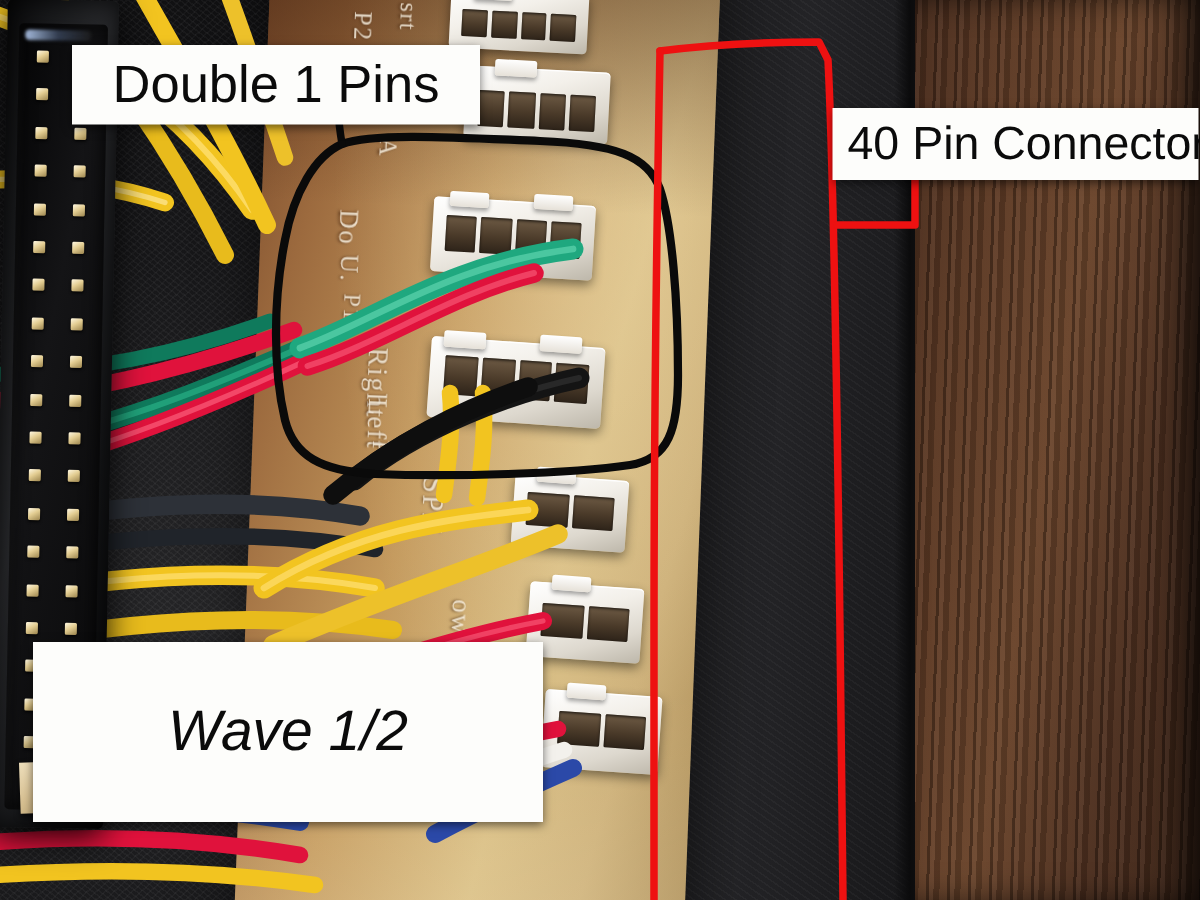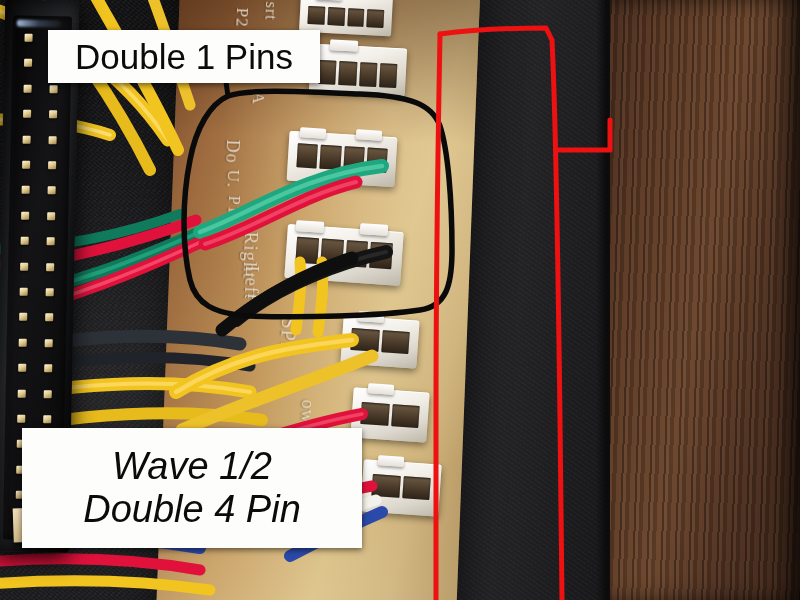--- a/index.html
+++ b/index.html
@@ -354,19 +354,21 @@
              C 561,500 562,560 562,600" fill="none" stroke="#ee1111" stroke-width="5" stroke-linecap="round" stroke-linejoin="round"></path>
     <path d="M 440,34 C 438,140 436,300 436,420 C 436,510 436,560 436,600" fill="none" stroke="#ee1111" stroke-width="5" stroke-linecap="round"></path>
 
     <path d="M 558,150 L 610,150 L 610,120" fill="none" stroke="#ee1111" stroke-width="5" stroke-linecap="round" stroke-linejoin="round"></path>
   </svg>
 
   <div class="labelbox" id="lblDouble">
     <span>Double 1 Pins</span>
   </div>
 
+  <div class="labelbox" id="lbl40">
+    <span>40 Pin Connector</span>
+  </div>
 
   <div class="labelbox" id="lblWave">
     <span>Wave 1/2</span>
-    <span>Double 4 Pin</span>
   </div>
 
 </div>
 
 </body></html>

